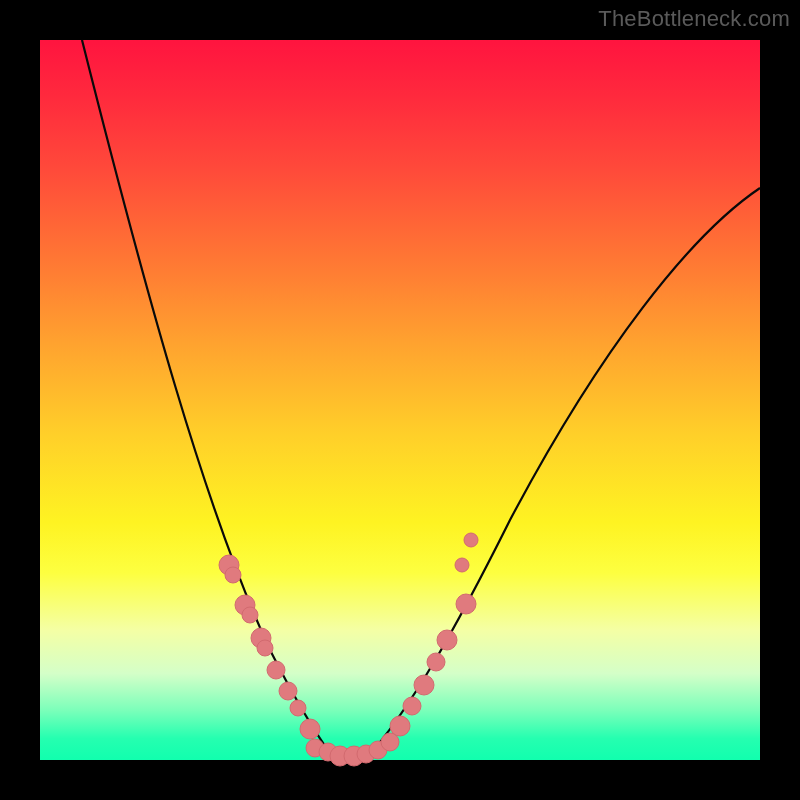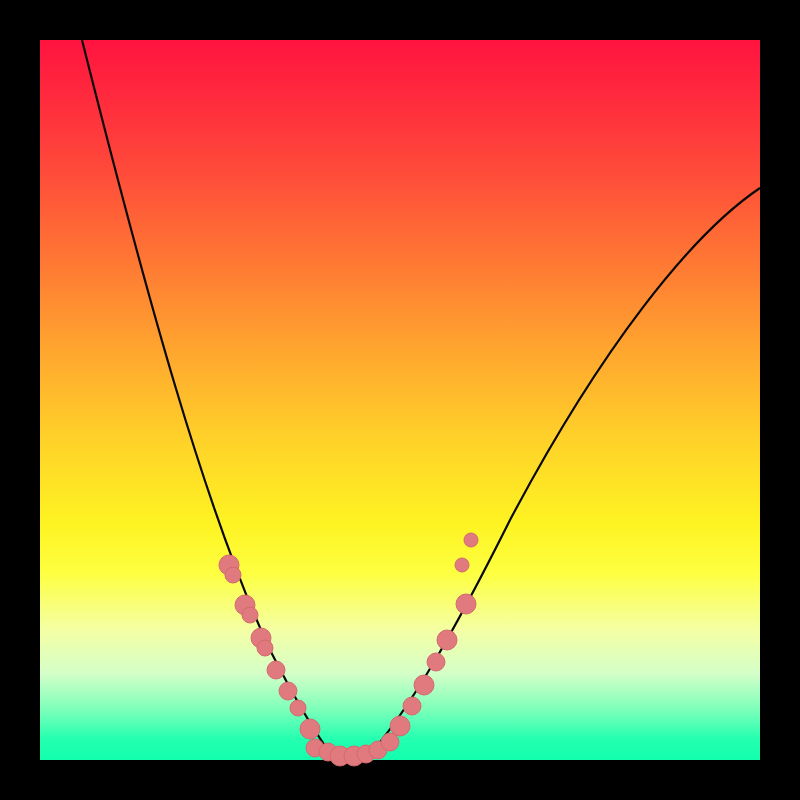--- a/index.html
+++ b/index.html
@@ -57,20 +57,21 @@
     width: 720px;
     height: 720px;
     overflow: visible;
   }
 </style>
 </head>
 <body>
 
 <div class="frame">
 
+  <div class="watermark">TheBottleneck.com</div>
 
   <div class="plot-area">
     <svg class="curves" viewBox="0 0 720 720" preserveAspectRatio="none">
       <path fill="none" stroke="#0a0a0a" stroke-width="2.2" d="M 42 0 C 105 250, 165 470, 230 610 C 258 665, 280 700, 295 720"></path>
       <path fill="none" stroke="#0a0a0a" stroke-width="2.2" d="M 325 720 C 370 670, 415 590, 470 480 C 560 310, 650 195, 720 148"></path>
       <g id="markers-group">
           <circle cx="189" cy="525" r="10" fill="#e07a7e" stroke="#d26a6f" stroke-width="1"></circle>
           <circle cx="193" cy="535" r="8" fill="#e07a7e" stroke="#d26a6f" stroke-width="1"></circle>
           <circle cx="205" cy="565" r="10" fill="#e07a7e" stroke="#d26a6f" stroke-width="1"></circle>
           <circle cx="210" cy="575" r="8" fill="#e07a7e" stroke="#d26a6f" stroke-width="1"></circle>

